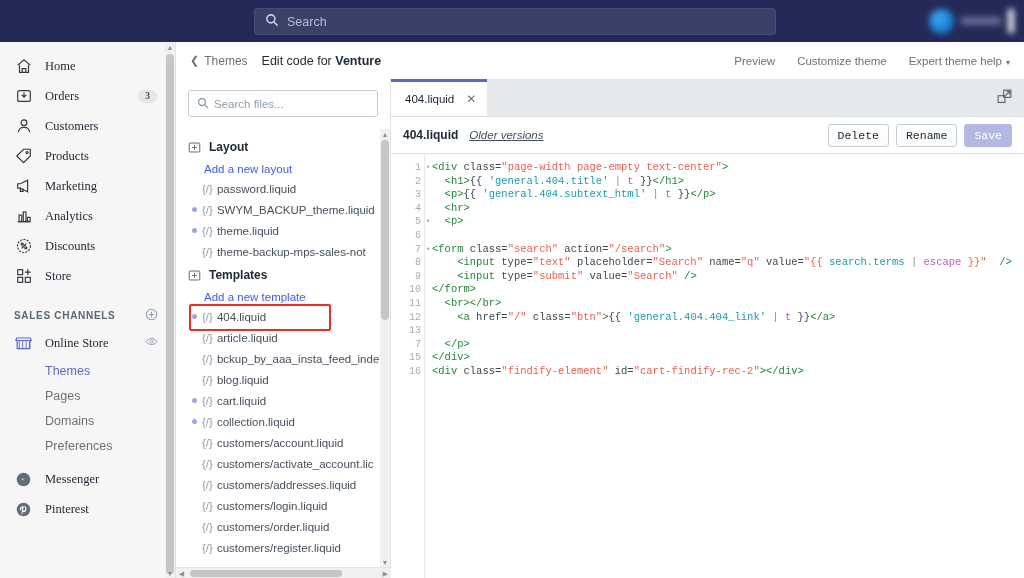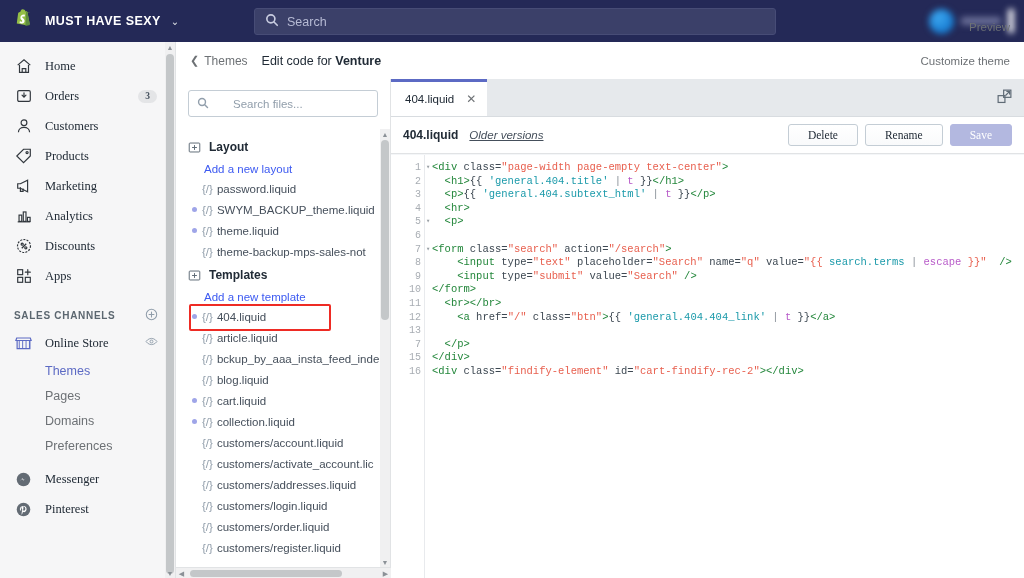--- a/index.html
+++ b/index.html
@@ -89,32 +89,32 @@
   .crumbbar {
     height: 37px; display: flex; align-items: center;
     padding: 0 14px; background: #ffffff; gap: 0;
   }
   .crumb-back {
     display: flex; align-items: center; gap: 5px;
     font-size: 12px; color: #6d7175; cursor: pointer; margin-right: 14px;
   }
   .crumb-title { font-size: 12.5px; color: #212b36; }
   .crumb-title b { font-weight: bold; }
-  .crumbbar-right { margin-left: auto; display: flex; align-items: flex-end; gap: 22px; flex-direction: column; }
+  .crumbbar-right { margin-left: auto; display: flex; align-items: flex-start; gap: 22px; }
   .crumb-link { font-size: 11.5px; color: #6d7175; cursor: pointer; white-space: nowrap; }
   .crumb-link .cv { font-size: 8px; margin-left: 4px; color: #6d7175; }
 
   
   .filepanel {
     position: absolute; top: 37px; left: 0; width: 215px; height: 499px;
     background: #ffffff; border-right: 1px solid #e1e3e5;
   }
   .fsearch {
     margin: 11px 12px 0 12px; height: 27px; border: 1px solid #c4cdd5;
-    border-radius: 3px; display: flex; align-items: center; gap: 24px; padding: 0 8px;
+    border-radius: 3px; display: flex; align-items: center; gap: 5px; padding: 0 8px;
     background: #fff;
   }
   .fsearch input {
     border: 0; outline: 0; font-size: 11.5px; width: 100%;
     font-family: "Liberation Sans", sans-serif; color: #212b36;
   }
   .fsearch input::placeholder { color: #919eab; }
   .filelist {
     position: absolute; top: 50px; left: 0; width: 203px; height: 438px;
     overflow: hidden; padding-top: 5px;
@@ -166,23 +166,23 @@
   .filebar {
     height: 37px; background: #ffffff; display: flex; align-items: center;
     padding: 0 12px; gap: 11px; border-bottom: 1px solid #e1e3e5;
   }
   .filebar-name { font-size: 12px; font-weight: bold; color: #212b36; }
   .filebar-link {
     font-size: 11.5px; color: #454f5b; text-decoration: underline; cursor: pointer; font-style: italic;
   }
   .filebar-actions { margin-left: auto; display: flex; gap: 7px; }
   .btn {
-    font-size: 11.5px; padding: 4px 19px; border-radius: 3px;
+    font-size: 11.5px; padding: 4px 9px; border-radius: 3px;
     border: 1px solid #c4cdd5; background: linear-gradient(180deg,#ffffff,#f9fafb);
-    color: #212b36; cursor: pointer; font-family: Liberation Serif, serif;
+    color: #212b36; cursor: pointer; font-family: Liberation Mono, monospace;
   }
   .btn.primary-disabled {
     background: #b3b8e0; border-color: #b3b8e0; color: #ffffff; cursor: default;
   }
   .code-area {
     position: absolute; top: 76px; left: 0; width: 633px; height: 423px;
     background: #ffffff; display: flex; overflow: hidden;
   }
   .gutter {
     width: 34px; background: #ffffff; flex: none;
@@ -208,31 +208,20 @@
   .t-filter { color: #b85cc9; }
   .t-pipe { color: #8a9199; }
   .t-plain { color: #3d4852; }
 </style>
 </head>
 <body>
 
 <div class="app">
 
   <div class="topbar">
-    <div class="brand">
-      <span class="shopify-logo">
-        <svg width="22" height="24" viewBox="0 0 22 24">
-          <path d="M15.6 3.4c-.1-.1-.3-.1-.4-.1l-1.4.1s-1-1-1.1-1.1c-.1-.1-.3-.1-.5-.1l-.7.2C11.2 1.3 10.6.5 9.6.5c-.1 0-.2 0-.2.1C9.2.3 8.9.2 8.6.2 7.2.2 6.5 2 6.2 2.9c-.7.2-1.4.4-1.5.5-.4.1-.4.1-.5.5-.1.3-1.4 10.6-1.4 10.6l8.4 1.6 4.6-1s-2.1-11-2.2-11.2v-.5z" fill="#95BF47"></path>
-          <path d="M15.2 3.3l-1.4.1s-1-1-1.1-1.1c0 0-.1-.1-.2-.1l-.6 14.9 4.6-1s-2.1-11-2.2-11.2c-.1-.1-.1-.2-.2-.2-.1-.1-.2-.1-.3-.1z" fill="#5E8E3E" transform="translate(-0.5,0)"></path>
-          <path d="M11 6.1l-.6 1.7s-.5-.3-1.2-.3c-1 0-1 .6-1 .8 0 .9 2.4 1.3 2.4 3.5 0 1.7-1.1 2.8-2.5 2.8-1.7 0-2.6-1.1-2.6-1.1l.5-1.5s.9.8 1.6.8c.5 0 .7-.4.7-.7 0-1.2-1.9-1.3-1.9-3.3C6.4 7.1 7.6 5.5 10 5.5c.6 0 1 .6 1 .6z" fill="#FFFFFF"></path>
-        </svg>
-      </span>
-      <span class="brand-name">MUST HAVE SEXY</span>
-      <span class="brand-caret">⌄</span>
-    </div>
 
     <div class="searchwrap">
       <span>
         <svg width="14" height="14" viewBox="0 0 16 16" fill="none" stroke="#c8cce0" stroke-width="1.9">
           <circle cx="6.7" cy="6.7" r="4.6"></circle>
             <path d="M10.3 10.3L14 14" stroke-linecap="round"></path>
         </svg>
       </span>
       <input class="search-input" type="text" placeholder="Search" style="">
     </div>
@@ -317,21 +306,21 @@
         </div>
         <div class="nav-item">
           <span class="nav-ico">
             <svg width="18" height="18" viewBox="0 0 20 20" fill="none" stroke="#31373d" stroke-width="1.3">
               <rect x="3" y="3" width="5.5" height="5.5"></rect>
               <rect x="3" y="11.5" width="5.5" height="5.5"></rect>
               <rect x="11.5" y="11.5" width="5.5" height="5.5"></rect>
               <path d="M14.2 3v5.5M11.5 5.7H17" stroke-linecap="round"></path>
             </svg>
           </span>
-          <span class="nav-label">Apps</span>
+          <span class="nav-label">Store</span>
         </div>
       </div>
 
     <div class="section-head">
       <span class="section-title">SALES CHANNELS</span>
       <span class="section-add">
         <svg width="13" height="13" viewBox="0 0 16 16" fill="none" stroke="#919eab" stroke-width="1.3">
           <circle cx="8" cy="8" r="6.4"></circle>
             <path d="M8 5v6M5 8h6" stroke-linecap="round"></path>
         </svg>

